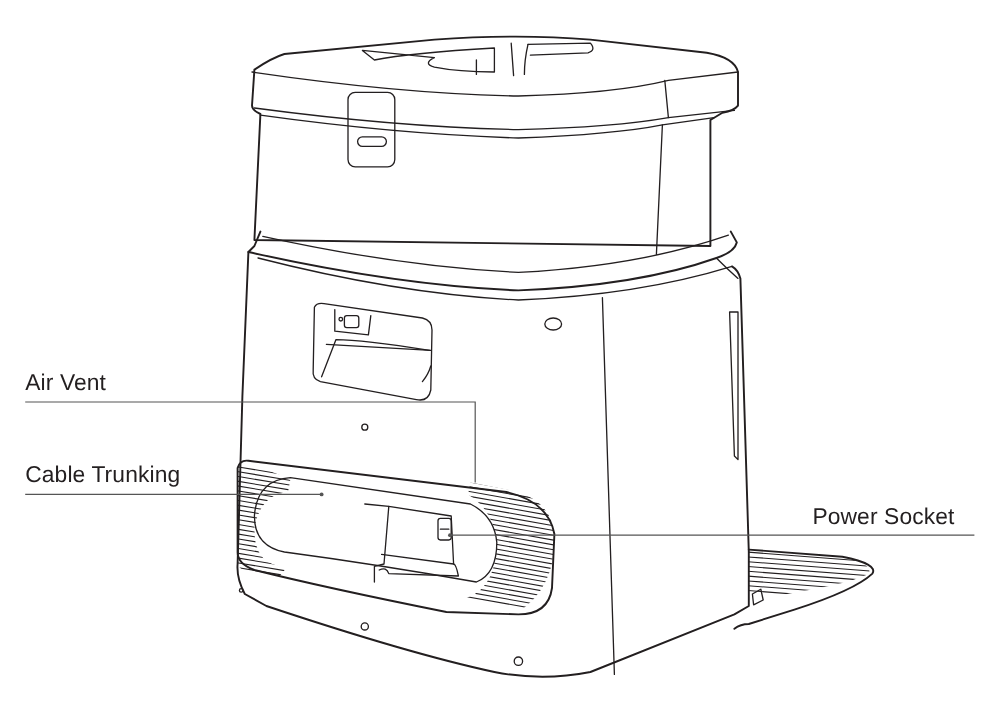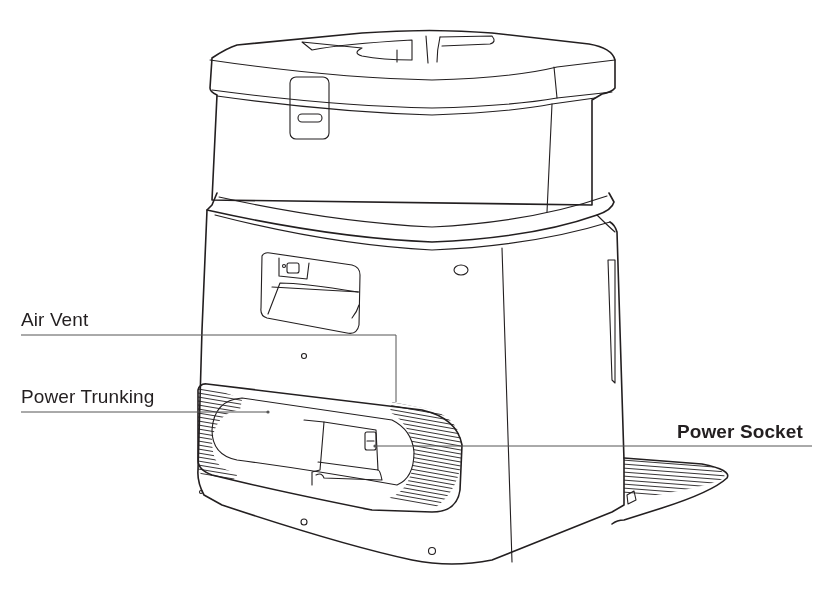--- a/index.html
+++ b/index.html
@@ -162,15 +162,15 @@
     <g>
       <polyline class="lead" points="9,335 384,335 384,402"></polyline>
       <line class="lead" x1="9" y1="412" x2="255" y2="412"></line>
       <circle cx="256" cy="412" r="1.6" fill="#555555"></circle>
       <line class="lead" x1="363" y1="446" x2="800" y2="446"></line>
       <circle cx="363" cy="446" r="1.6" fill="#555555"></circle>
     </g>
   </svg>
 
   <div class="label" style="left:9px; top:309px;">Air Vent</div>
-  <div class="label" style="left:9px; top:386px;">Power Trunking</div>
-  <div class="label" style="left:665px; top:421px;font-weight:bold;">Power Socket</div>
+  <div class="label" style="left:9px; top:386px;">Cable Trunking</div>
+  <div class="label" style="left:665px; top:421px;">Power Socket</div>
 </div>
 
 </body></html>

